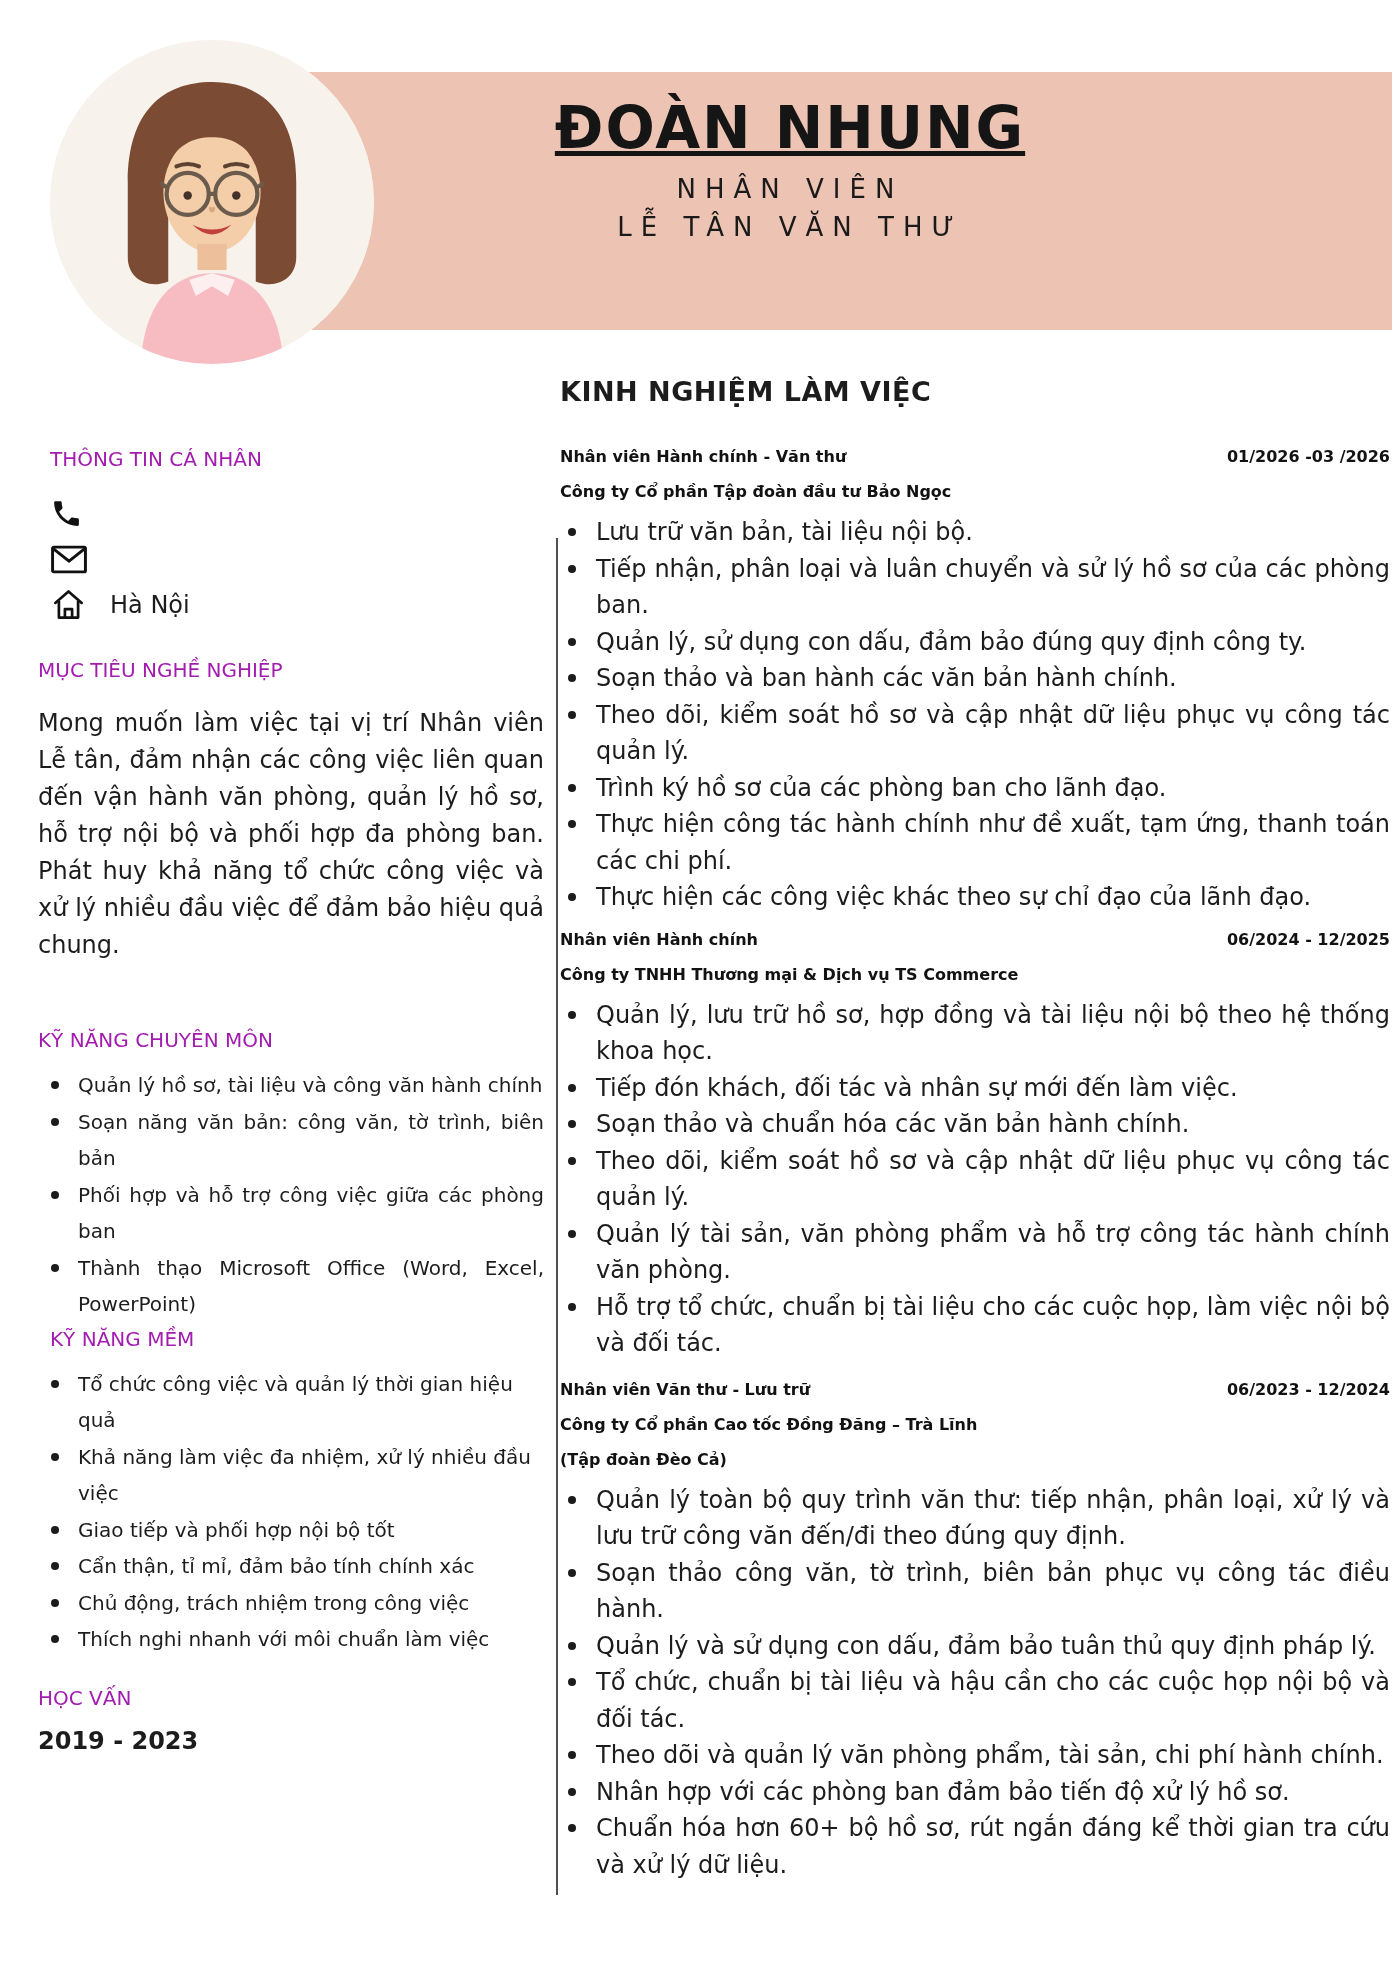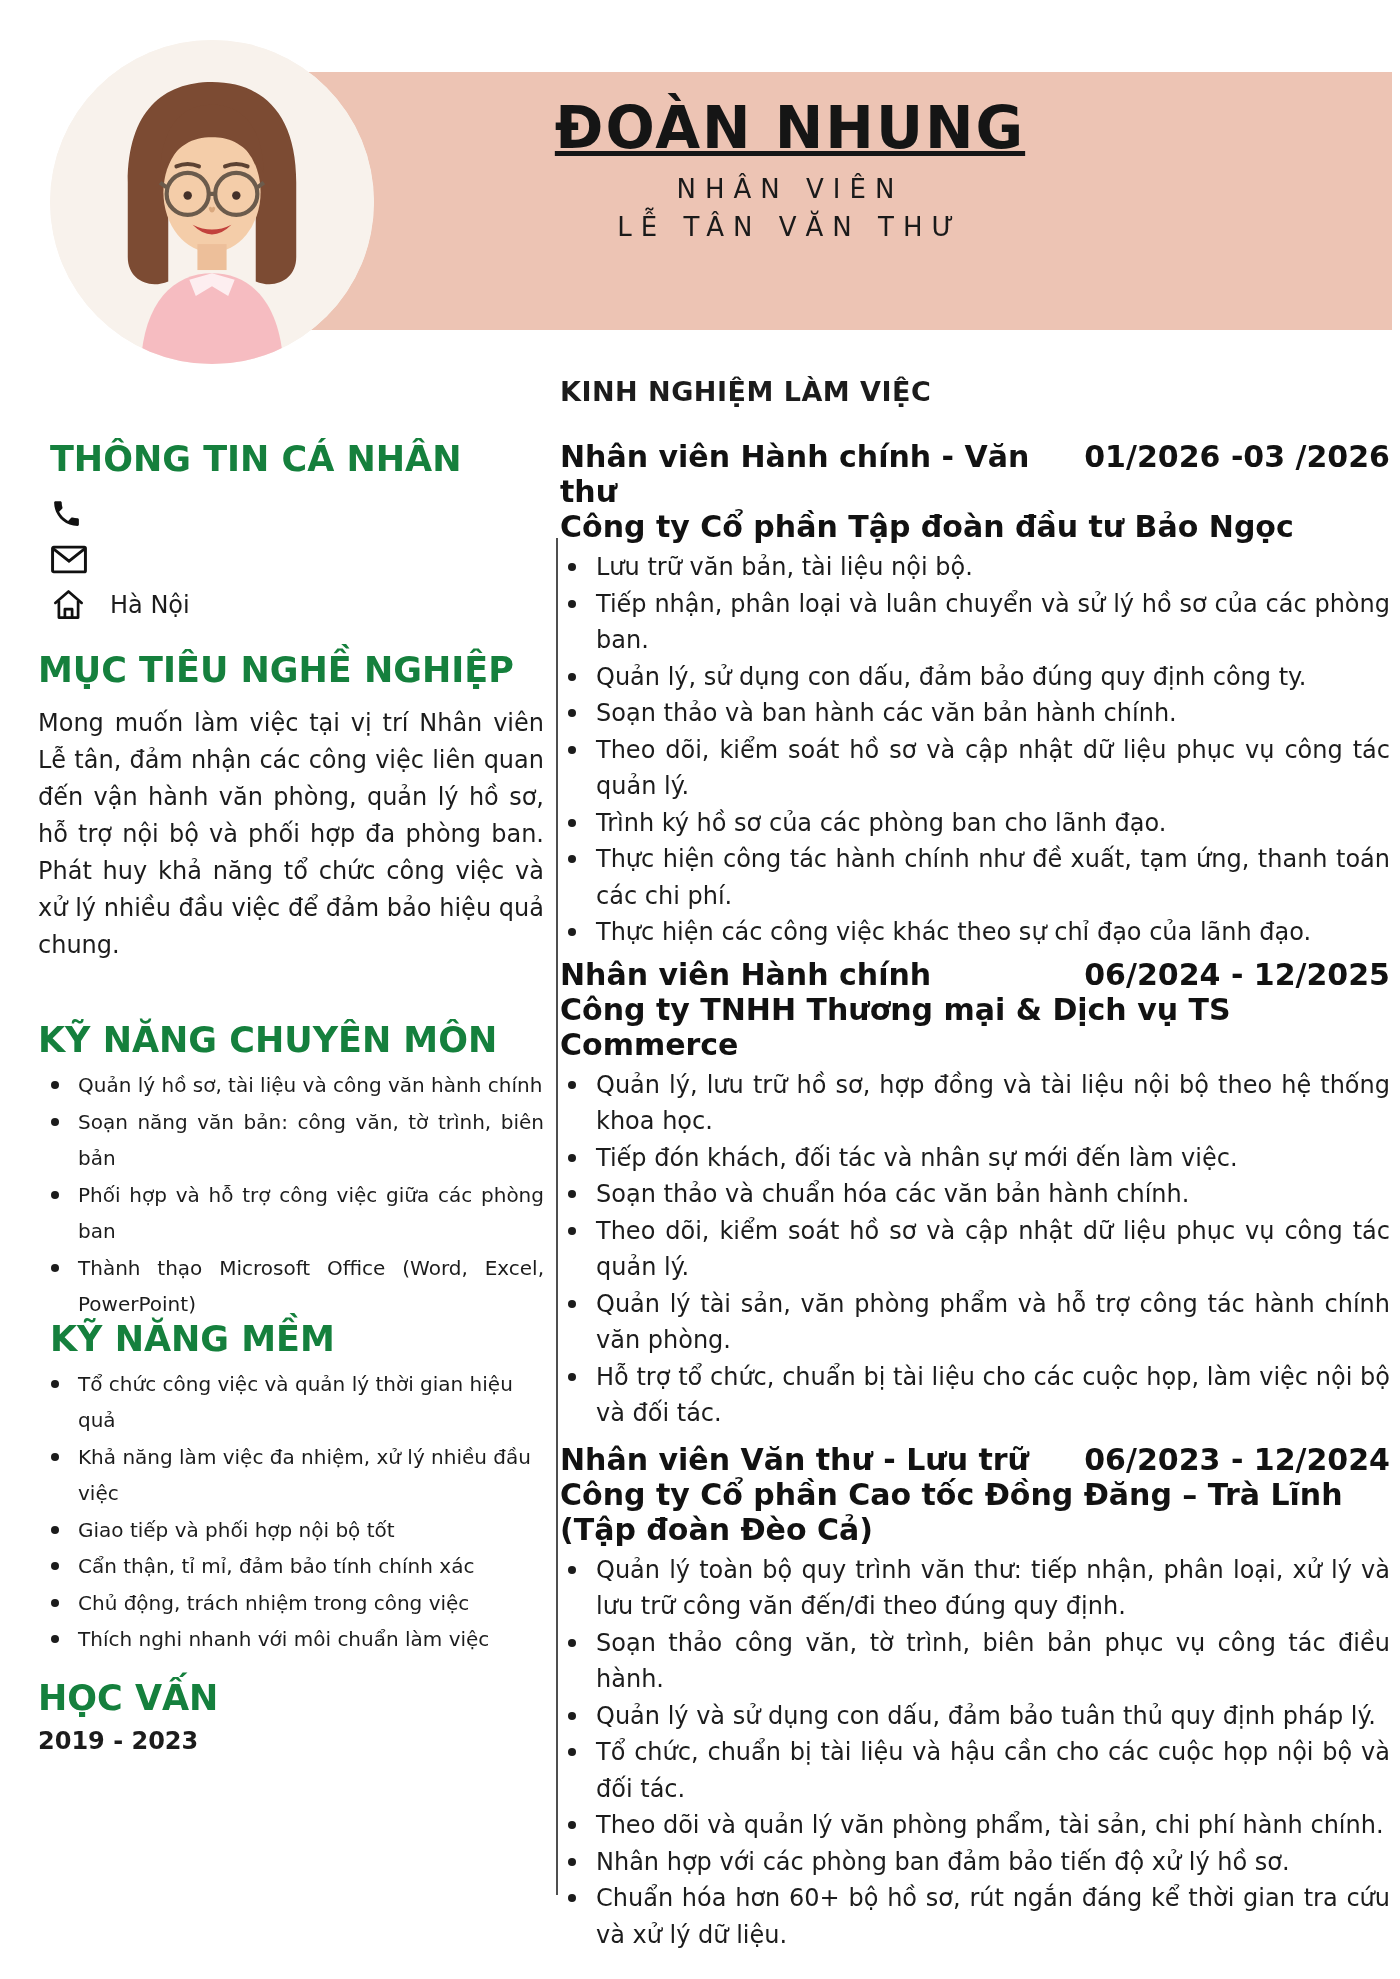--- a/index.html
+++ b/index.html
@@ -19,21 +19,21 @@
     position:absolute; left:50px; top:40px; width:324px; height:324px;
     border-radius:50%; overflow:hidden; z-index:2; background:#f8f2ec;
   }
   .photo svg { display:block; width:100%; height:100%; }
   .header-text { position:absolute; left:380px; top:96px; width:820px; text-align:center; z-index:3; }
   .name { font-size:58px; font-weight:bold; letter-spacing:2px; color:#151515; line-height:64px;text-decoration:underline; }
   .subtitle { font-size:26px; letter-spacing:9px; margin-top:14px; color:#1a1a1a; }
   .subtitle.second { margin-top:8px; }
 
   .left-col { position:absolute; left:38px; top:443px; width:506px; }
-  .sec-h { font-size:35px; font-weight:bold; color:#15803d; line-height:33px; }
+  .sec-h { font-size:20px; font-weight:normal; color:#a21caf; line-height:33px; }
   .pad12 { padding-left:12px; }
 
   .contact { margin-top:14px; }
   .contact-row { display:flex; align-items:center; gap:20px; min-height:46px; padding-left:12px; }
   .contact-row .txt { font-size:24px; }
   .icon { display:inline-flex; width:40px; justify-content:flex-start; }
 
   .objective-h { margin-top:26px; }
   .objective-p { margin-top:18px; font-size:24px; line-height:37px; text-align:justify; }
 
@@ -51,21 +51,21 @@
   .edu-period { margin-top:12px; font-size:24px; font-weight:bold; }
 
   .divider { position:absolute; left:556px; top:538px; width:2px; height:1357px; background:#4f4f4f; z-index:1; }
 
   .right-col { position:absolute; left:560px; top:376px; width:830px; z-index:2; }
   .exp-h { font-size:27px; font-weight:bold; letter-spacing:.5px; }
   .job1 { margin-top:32px; }
   .job2 { margin-top:6px; }
   .job3 { margin-top:10px; }
   .job-head { display:flex; justify-content:space-between; align-items:baseline; }
-  .job-title, .job-period, .job-company { font-weight:bold; font-size:30px; line-height:35px; color:#121212; }
+  .job-title, .job-period, .job-company { font-weight:bold; font-size:16px; line-height:35px; color:#121212; }
   .job-period { white-space:nowrap; margin-left:20px; }
   .job-bullets { list-style:none; margin-top:5px; font-size:24px; line-height:36.5px; }
   .job-bullets li { position:relative; padding-left:36px; text-align:justify; }
   .job-bullets li::before {
     content:""; position:absolute; left:8px; top:14px;
     width:8px; height:8px; border-radius:50%; background:#1c1c1c;
   }
 </style>
 </head>
 <body>

